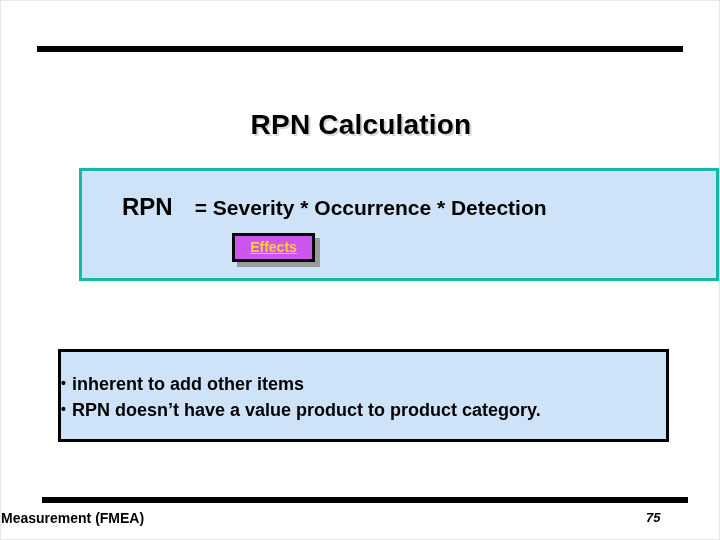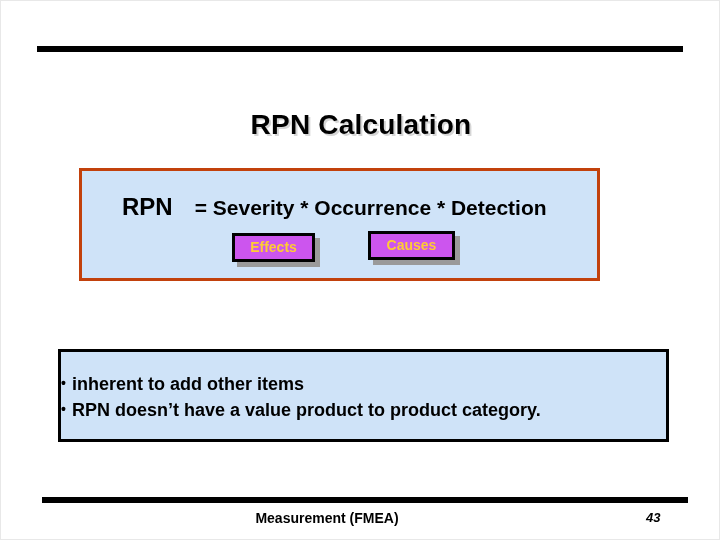--- a/index.html
+++ b/index.html
@@ -45,24 +45,24 @@
     text-shadow: 2px 2px 0 #d6d6d6;
     white-space: nowrap;
     margin-top: 40px;
   }
 
   
   .formula-panel {
     position: absolute;
     left: 78px;
     top: 167px;
-    width: 521px;
+    width: 640px;
     height: 113px;
     background: #cfe3f8;
-    border: 3px solid #c2410c;
+    border: 3px solid #14b8a6;
     box-sizing: border-box;
   }
 
   .formula-line {
     position: absolute;
     left: 40px;
     top: 24px;
     white-space: nowrap;
     line-height: 1;
   }
@@ -88,21 +88,21 @@
     box-sizing: border-box;
     box-shadow: 5px 5px 0 #9a9a9a;
     color: #ffcc33;
     font-size: 14px;
     font-weight: bold;
     text-align: center;
     line-height: 23px;
     height: 29px;
     white-space: nowrap;
   }
-  .term-effects  { left: 231px; top: 232px; width: 83px; }
+  .term-effects  { left: 231px; top: 232px; width: 83px; text-decoration: underline; }
   .term-causes   { left: 367px; top: 230px; width: 87px; }
   .term-controls { left: 498px; top: 228px; width: 91px; }
 
   
   .bullets-panel {
     position: absolute;
     left: 57px;
     top: 348px;
     width: 611px;
     height: 93px;
@@ -135,22 +135,22 @@
     left: 41px;
     top: 496px;
     width: 646px;
     height: 6px;
     background: #000000;
   }
   .footer-label {
     position: absolute;
     left: 0;
     top: 509px;
-    width: 652px;
-    text-align: center;
+    width: 720px;
+    text-align: left;
     font-size: 14px;
     font-weight: bold;
     color: #000000;
     white-space: nowrap;
   }
   .footer-page {
     position: absolute;
     left: 645px;
     top: 509px;
     font-size: 13px;
@@ -168,31 +168,30 @@
 
   <div class="slide-title">RPN Calculation</div>
 
   <div class="formula-panel">
     <div class="formula-line">
       <span class="formula-rpn">RPN</span><span class="formula-expr">= Severity * Occurrence * Detection</span>
     </div>
   </div>
 
   <div class="term-box term-effects">Effects</div>
-  <div class="term-box term-causes">Causes</div>
 
   <div class="bullets-panel"></div>
   <div class="bullets-text">
     <span class="bullet-row">
       <span class="bullet-dot">•</span><span>inherent to add other items</span>
     </span>
     <span class="bullet-row">
       <span class="bullet-dot">•</span><span>RPN doesn’t have a value product to product category.</span>
     </span>
   </div>
 
   <div class="rule-bottom"></div>
 
   <div class="footer-label">Measurement (FMEA)</div>
 
-  <div class="footer-page">43</div>
+  <div class="footer-page">75</div>
 
 </div>
 
 </body></html>

